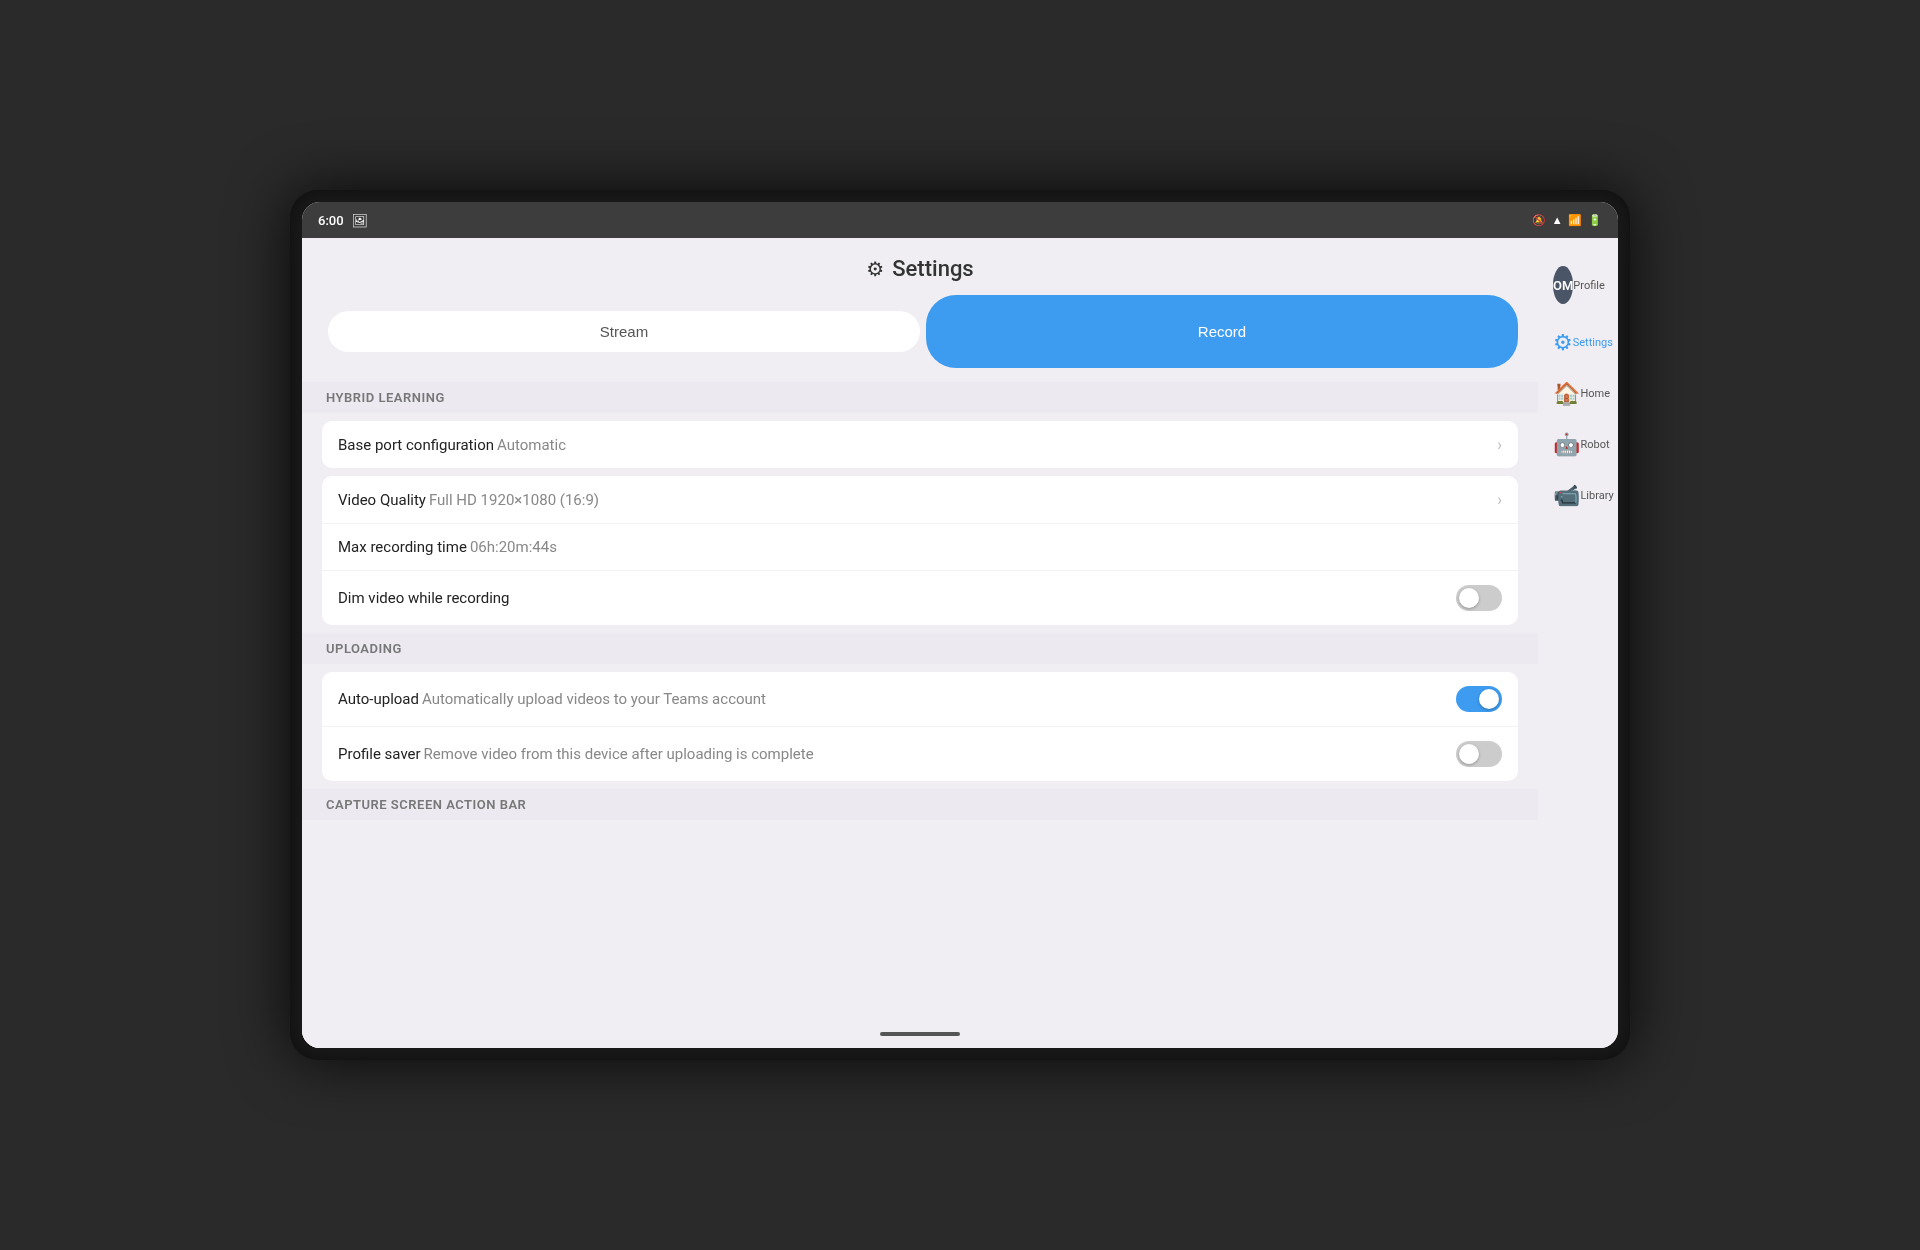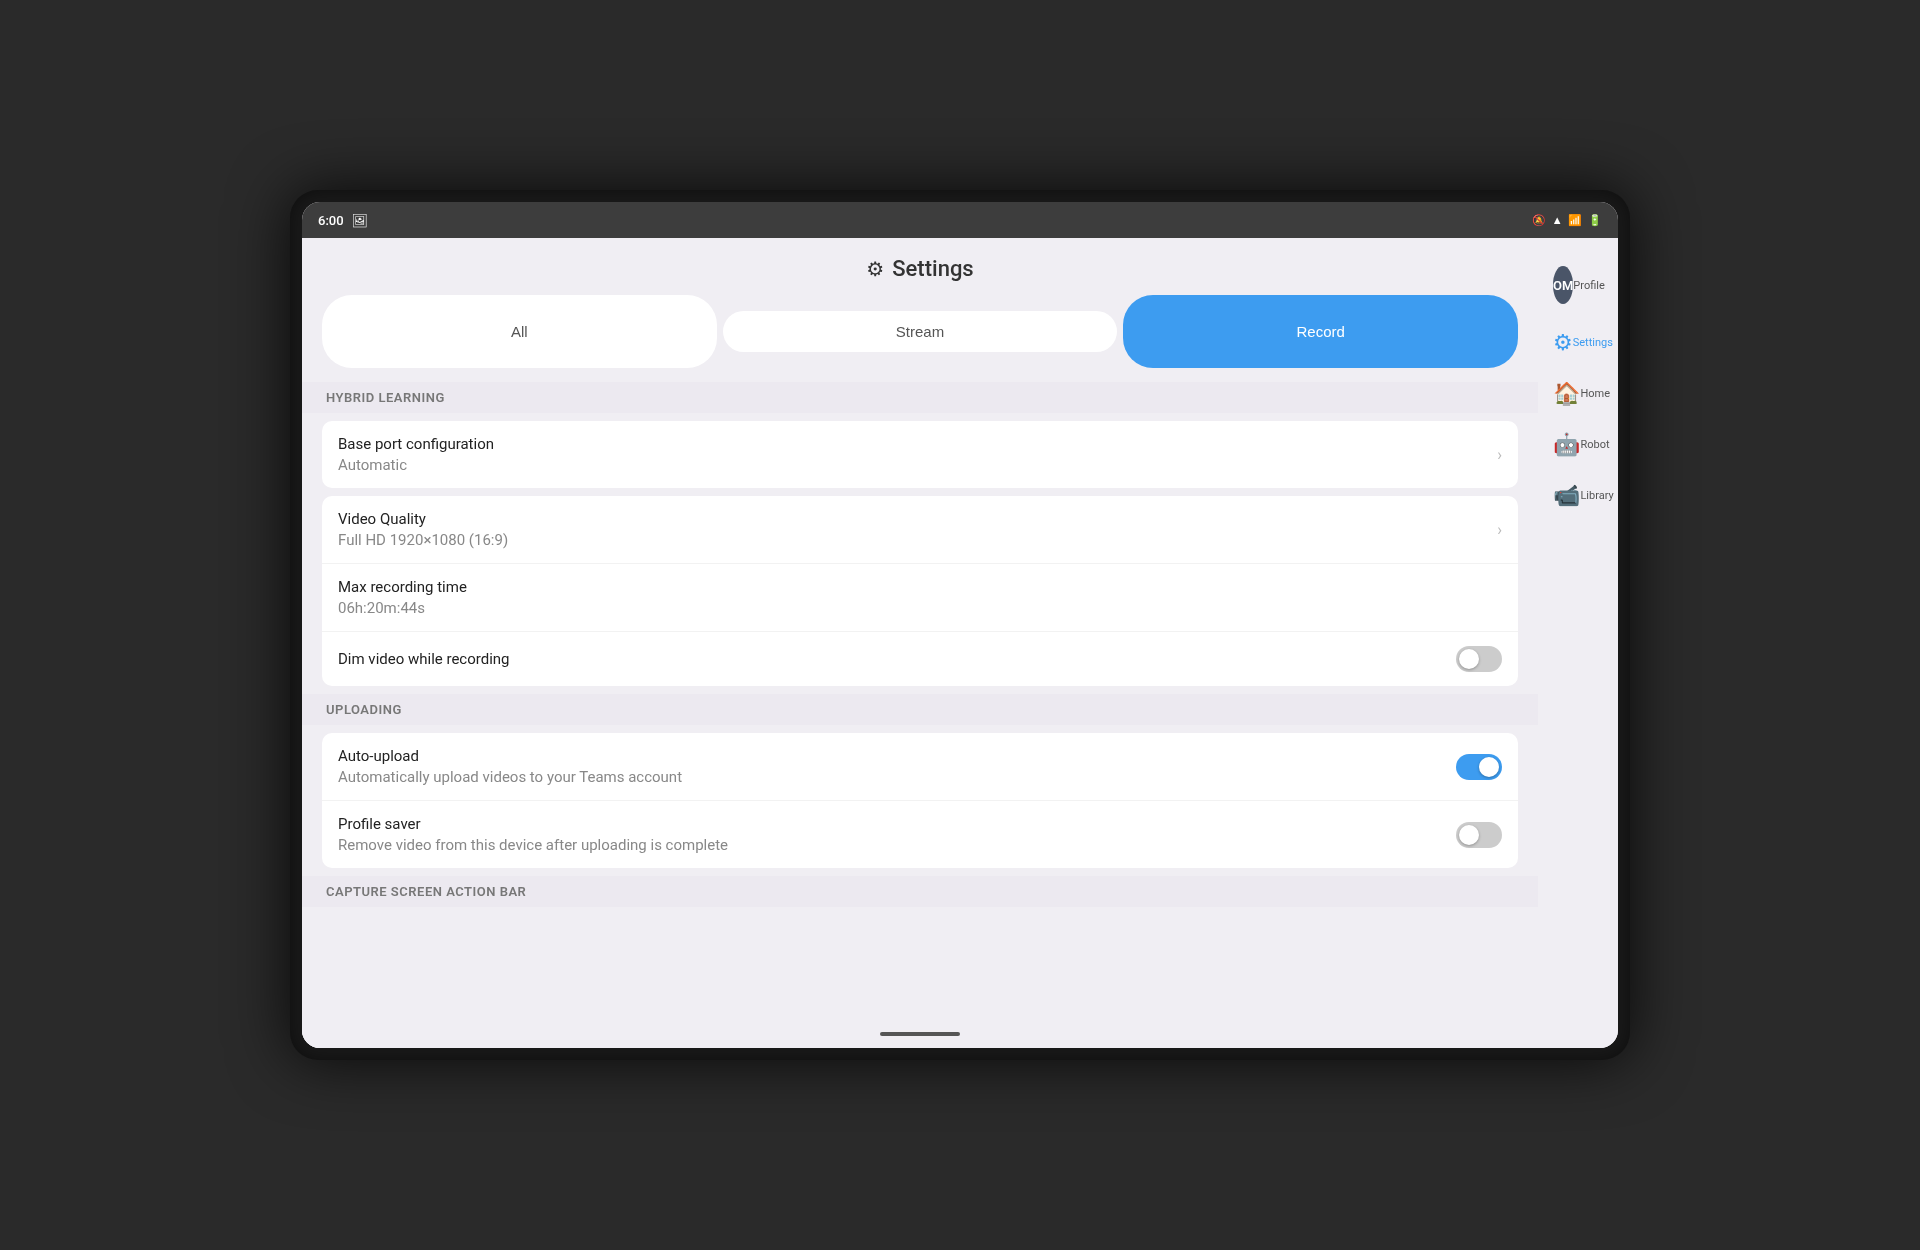--- a/index.html
+++ b/index.html
@@ -158,21 +158,21 @@
       border-bottom: 1px solid #f2f2f2;
       cursor: pointer;
     }
 
     .setting-item:last-child {
       border-bottom: none;
     }
 
     .setting-item-left {
       display: flex;
-      flex-direction: column;
+      flex-direction: row;
       gap: 3px;
     }
 
     .setting-title {
       font-size: 15px;
       color: #222;
       font-weight: 400;
     }
 
     .setting-subtitle {
@@ -317,21 +317,20 @@
     <div class="main-area">
 
       <div class="content-area">
 
         <div class="header">
           <span class="header-gear">⚙</span>
           <span class="header-title">Settings</span>
         </div>
 
         <div class="tab-bar">
-          <button class="tab">All</button>
           <button class="tab" style="margin: 16px 6px;">Stream</button>
           <button class="tab tab-active">Record</button>
         </div>
 
         <div class="settings-scroll">
 
           <div class="section-wrapper">
             <div class="section-header">HYBRID LEARNING</div>
             <div class="settings-group">
               <div class="setting-item">

